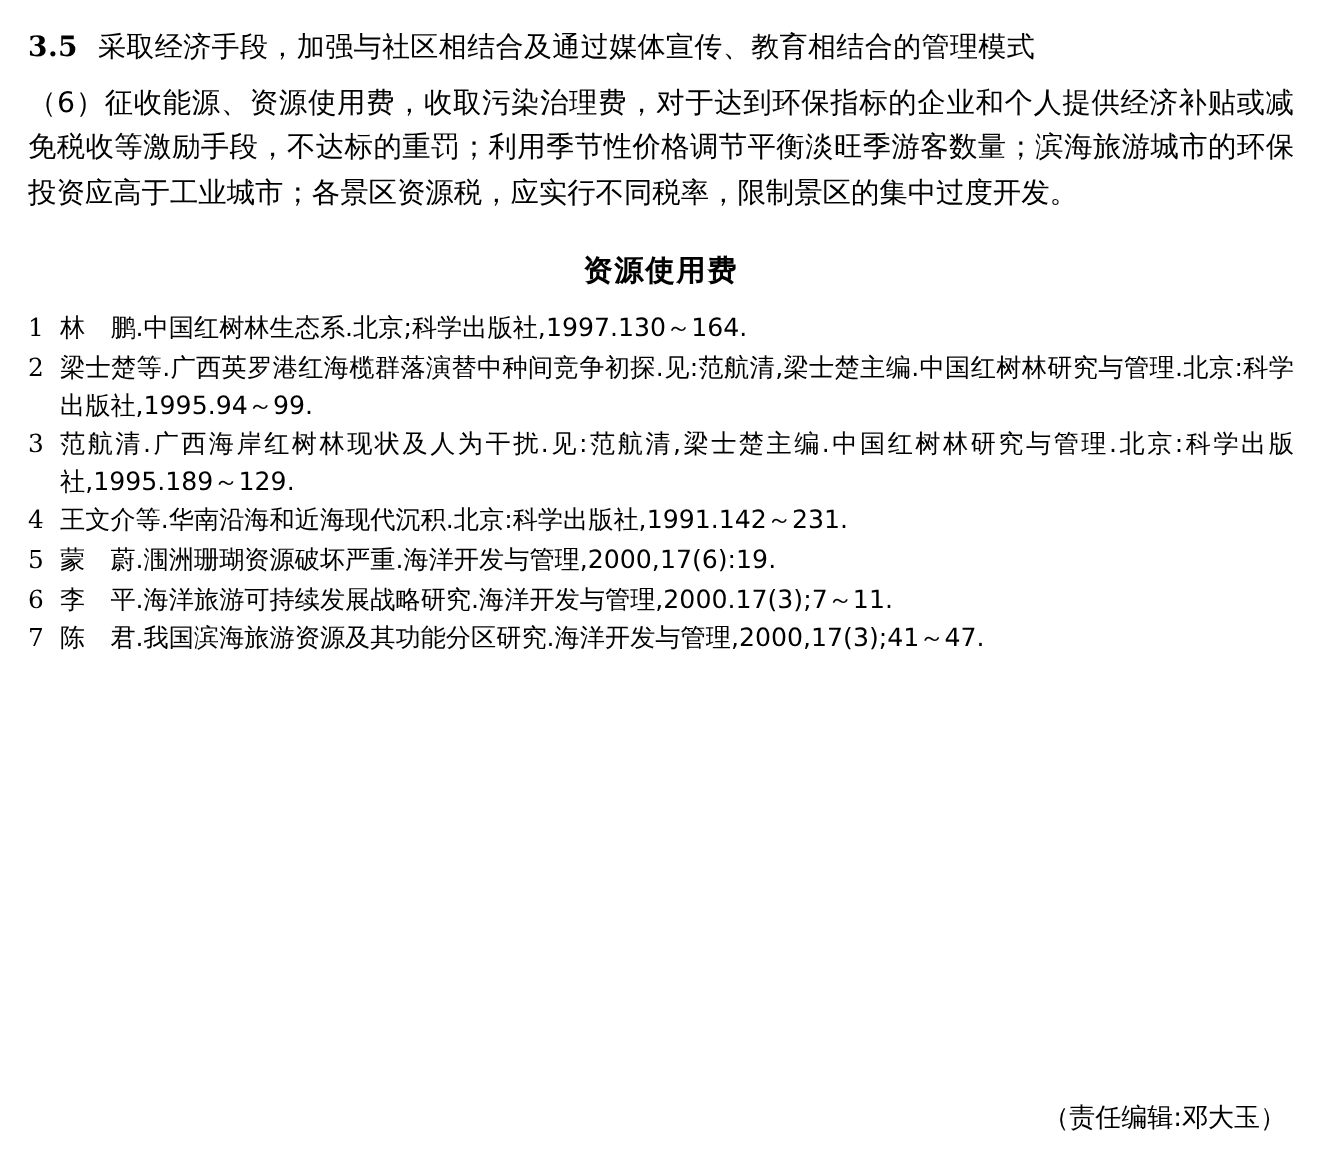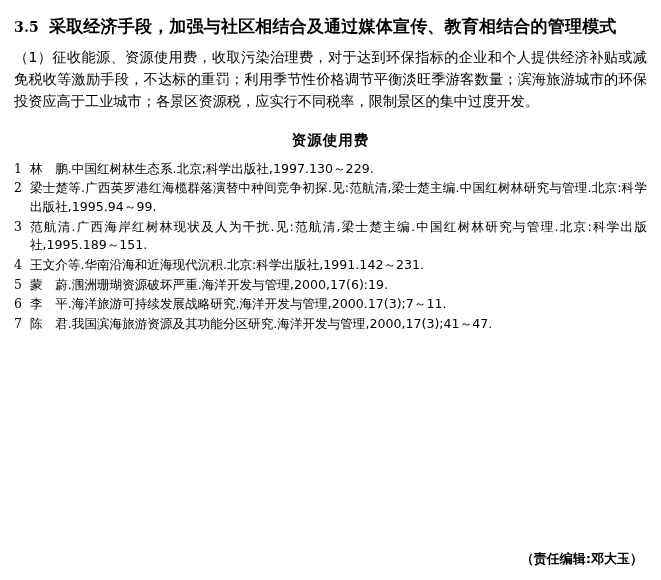--- a/index.html
+++ b/index.html
@@ -32,22 +32,22 @@
     letter-spacing: 0.2px;
   }
   .section-num {
     font-family: "DejaVu Serif", "Liberation Serif", serif;
     font-weight: bold;
     font-size: 14px;
     margin-right: 10px;
     white-space: nowrap;
   }
   .section-title {
-    font-size: 17px;
-    font-weight: bold;
+    font-size: 14px;
+    font-weight: normal;
   }
   
   p.body-par {
     margin: 0 0 1px 0;
     font-size: 14.2px;
     line-height: 1.58;
     text-align: justify;
     text-justify: inter-ideograph;
     text-indent: 0;
     letter-spacing: 0px;
@@ -84,49 +84,48 @@
     flex: 1 1 auto;
     text-align: justify;
     text-justify: inter-ideograph;
   }
   
   .footer-note {
     position: absolute;
     right: 18px;
     bottom: 12px;
     font-size: 13px;
-    font-weight: bold;
   }
 </style>
 </head>
 <body>
 
 <div class="page">
 
   <div class="section-head">
     <span class="section-num">3.5</span>
     <span class="section-title">采取经济手段，加强与社区相结合及通过媒体宣传、教育相结合的管理模式</span>
   </div>
 
-  <p class="body-par">（1）征收能源、资源使用费，收取污染治理费，对于达到环保指标的企业和个人提供经济补贴或减免税收等激励手段，不达标的重罚；利用季节性价格调节平衡淡旺季游客数量；滨海旅游城市的环保投资应高于工业城市；各景区资源税，应实行不同税率，限制景区的集中过度开发。</p>
+  <p class="body-par">（6）征收能源、资源使用费，收取污染治理费，对于达到环保指标的企业和个人提供经济补贴或减免税收等激励手段，不达标的重罚；利用季节性价格调节平衡淡旺季游客数量；滨海旅游城市的环保投资应高于工业城市；各景区资源税，应实行不同税率，限制景区的集中过度开发。</p>
 
   <div class="ref-head">资源使用费</div>
 
   <ul class="ref-list">
     <li class="ref-item">
       <span class="ref-num">1</span>
-      <span class="ref-text">林　鹏.中国红树林生态系.北京;科学出版社,1997.130～229.</span>
+      <span class="ref-text">林　鹏.中国红树林生态系.北京;科学出版社,1997.130～164.</span>
     </li>
     <li class="ref-item">
       <span class="ref-num">2</span>
       <span class="ref-text">梁士楚等.广西英罗港红海榄群落演替中种间竞争初探.见:范航清,梁士楚主编.中国红树林研究与管理.北京:科学出版社,1995.94～99.</span>
     </li>
     <li class="ref-item">
       <span class="ref-num">3</span>
-      <span class="ref-text">范航清.广西海岸红树林现状及人为干扰.见:范航清,梁士楚主编.中国红树林研究与管理.北京:科学出版社,1995.189～151.</span>
+      <span class="ref-text">范航清.广西海岸红树林现状及人为干扰.见:范航清,梁士楚主编.中国红树林研究与管理.北京:科学出版社,1995.189～129.</span>
     </li>
     <li class="ref-item">
       <span class="ref-num">4</span>
       <span class="ref-text">王文介等.华南沿海和近海现代沉积.北京:科学出版社,1991.142～231.</span>
     </li>
     <li class="ref-item">
       <span class="ref-num">5</span>
       <span class="ref-text">蒙　蔚.涠洲珊瑚资源破坏严重.海洋开发与管理,2000,17(6):19.</span>
     </li>
     <li class="ref-item">

